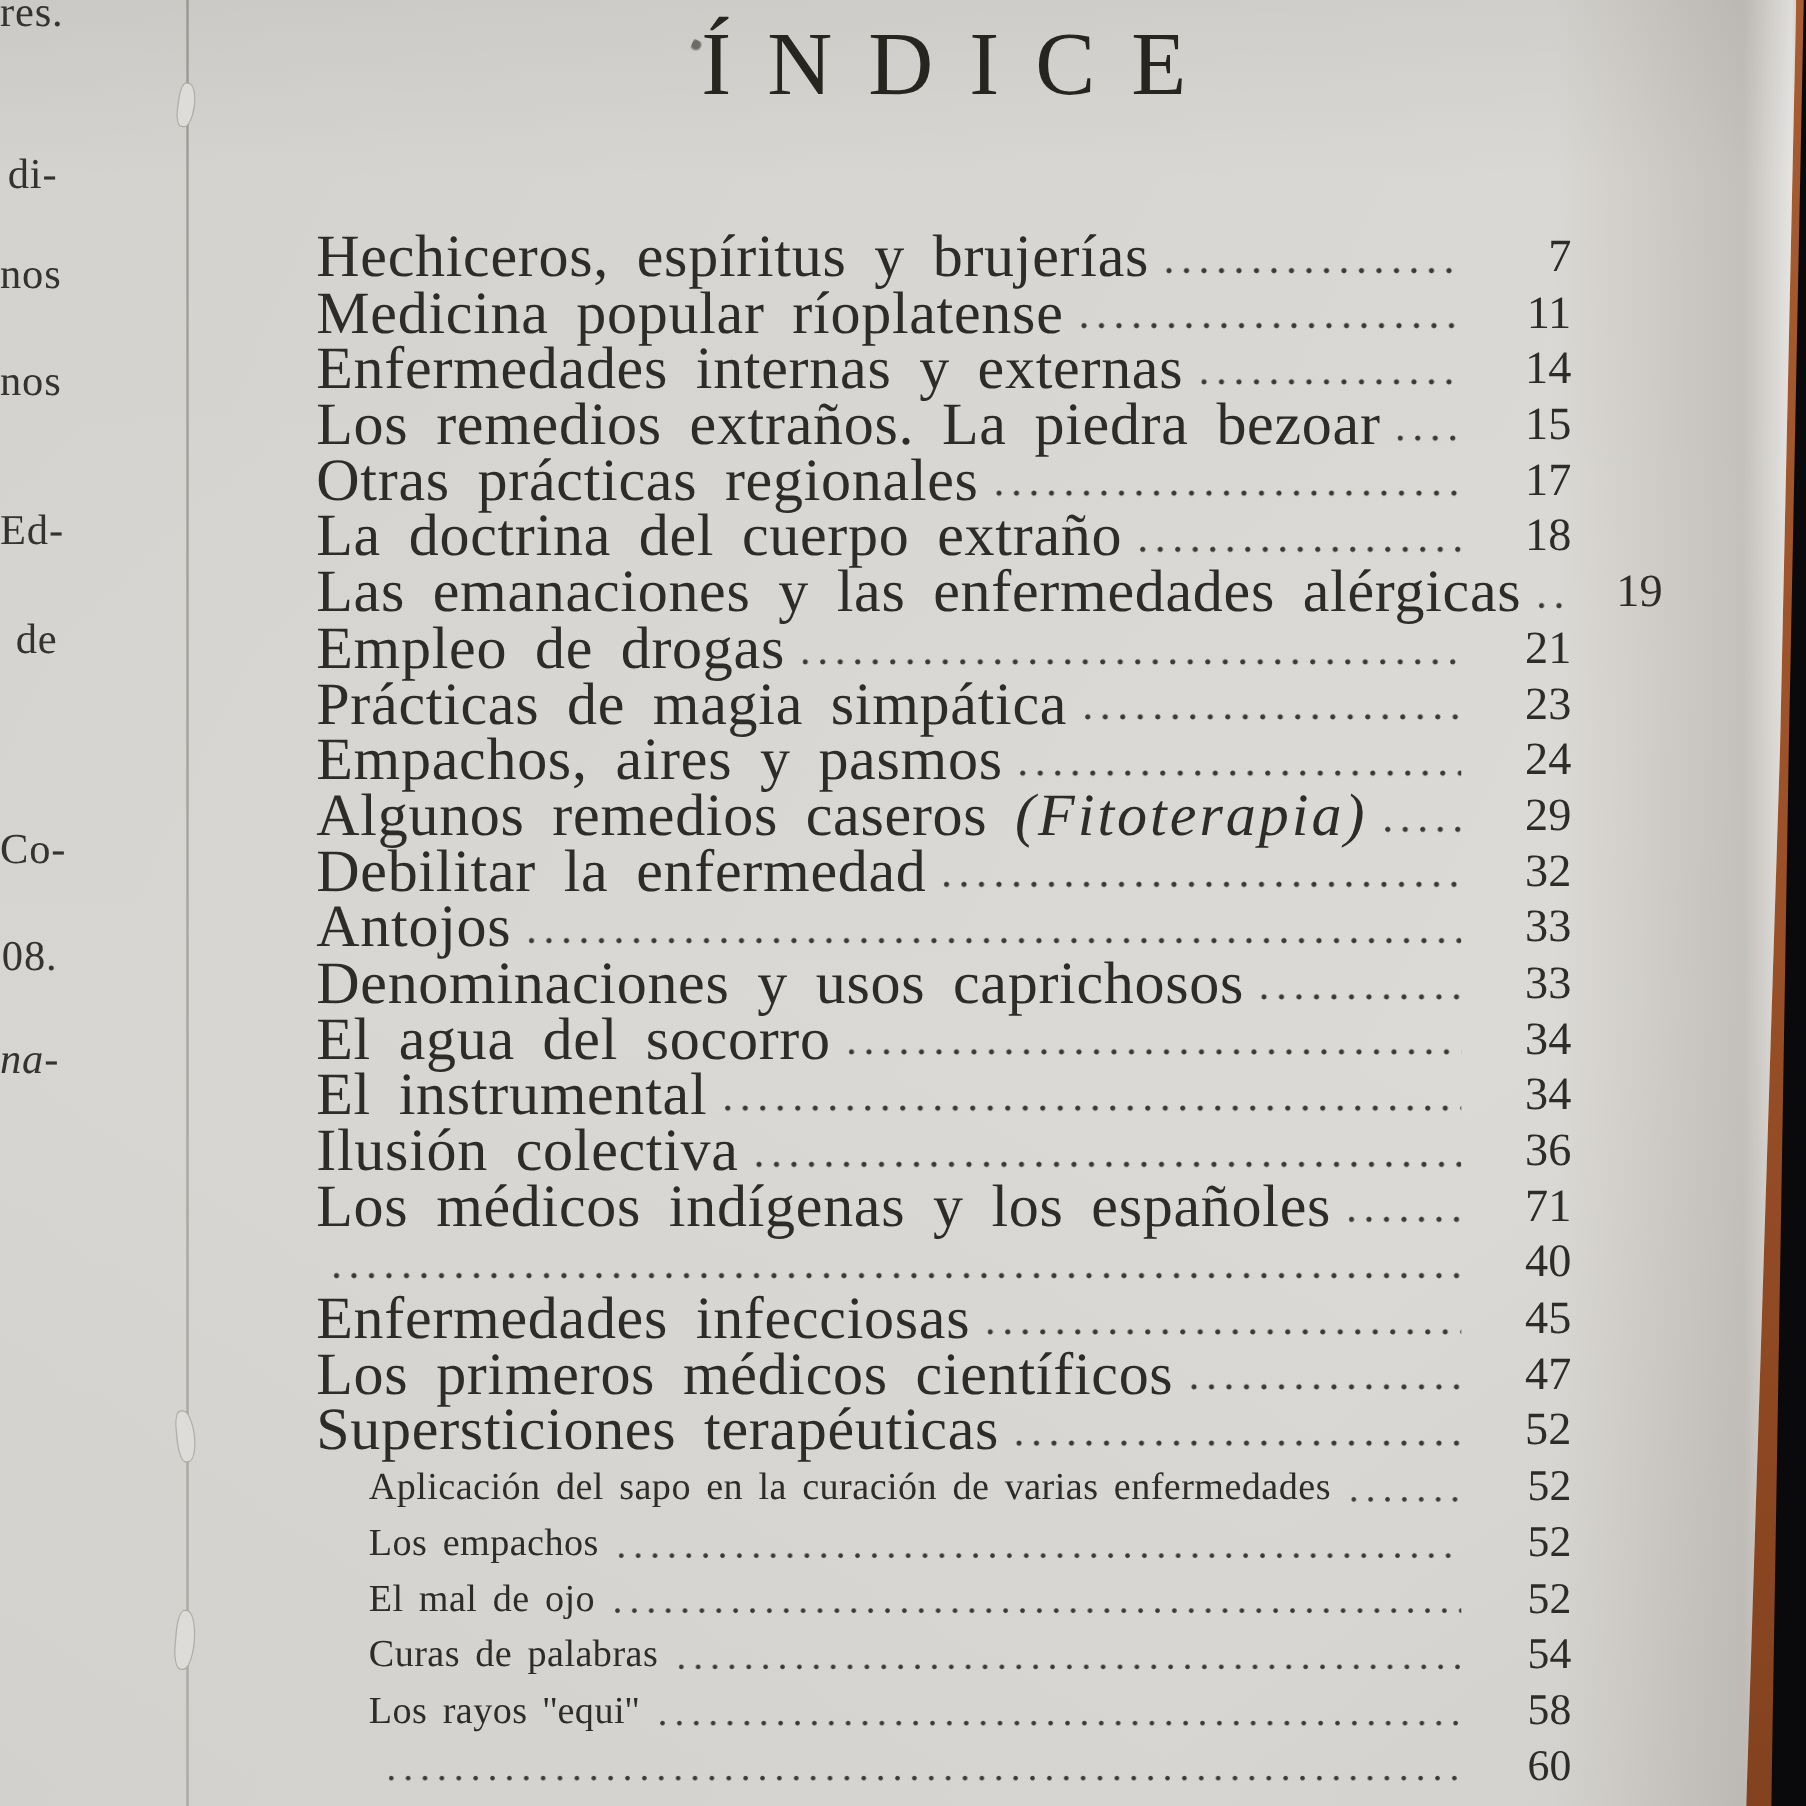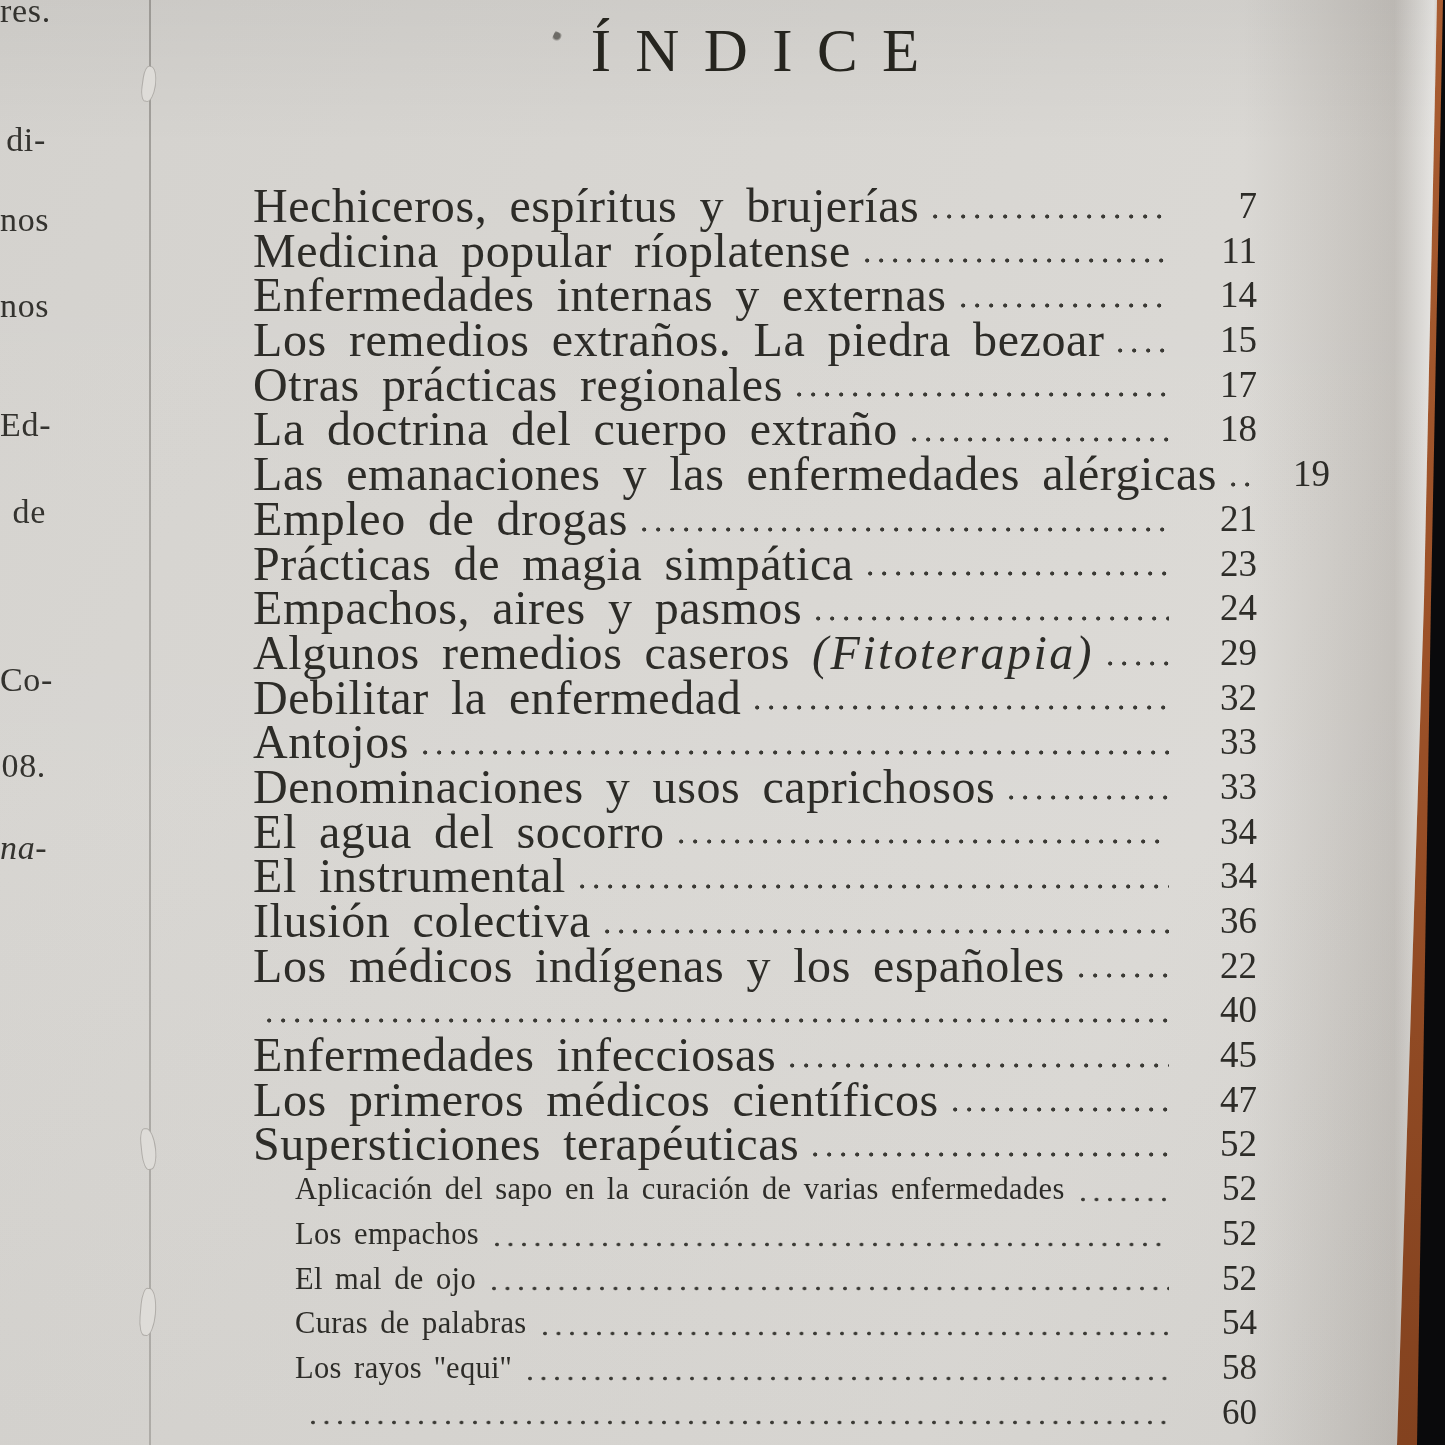--- a/index.html
+++ b/index.html
@@ -45,21 +45,21 @@
   
   .fragment {
     position:absolute; left:0; width:46px; text-align:right;
     font-size:34px; line-height:40px; white-space:nowrap; color:#34332f;
     letter-spacing:0.02em;
   }
   .fragment.it { font-style:italic; }
   
   .title {
     position:absolute; left:253px; top:16px; width:1004px;
-    text-align:center; font-size:61px; line-height:70px;
+    text-align:center; font-size:72px; line-height:70px;
     letter-spacing:0.40em; text-indent:0.40em; color:#26251f;
   }
   .speck {
     position:absolute; left:553px; top:32px; width:8px; height:10px;
     background:radial-gradient(circle at 40% 40%, #6d6b66 40%, rgba(0,0,0,0) 70%);
     transform:rotate(25deg);
   }
   
   .toc { position:absolute; left:253px; top:184px; width:1004px; }
   .row { display:flex; height:44.7px; white-space:nowrap; }
@@ -191,21 +191,21 @@
           <span class="num">34</span>
         </div>
         <div class="row">
           <span class="label">Ilusión colectiva</span>
           <span class="leader"></span>
           <span class="num">36</span>
         </div>
         <div class="row">
           <span class="label">Los médicos indígenas y los españoles</span>
           <span class="leader"></span>
-          <span class="num">22</span>
+          <span class="num">71</span>
         </div>
         <div class="row">
           <span class="leader"></span>
           <span class="num">40</span>
         </div>
         <div class="row">
           <span class="label">Enfermedades infecciosas</span>
           <span class="leader"></span>
           <span class="num">45</span>
         </div>

